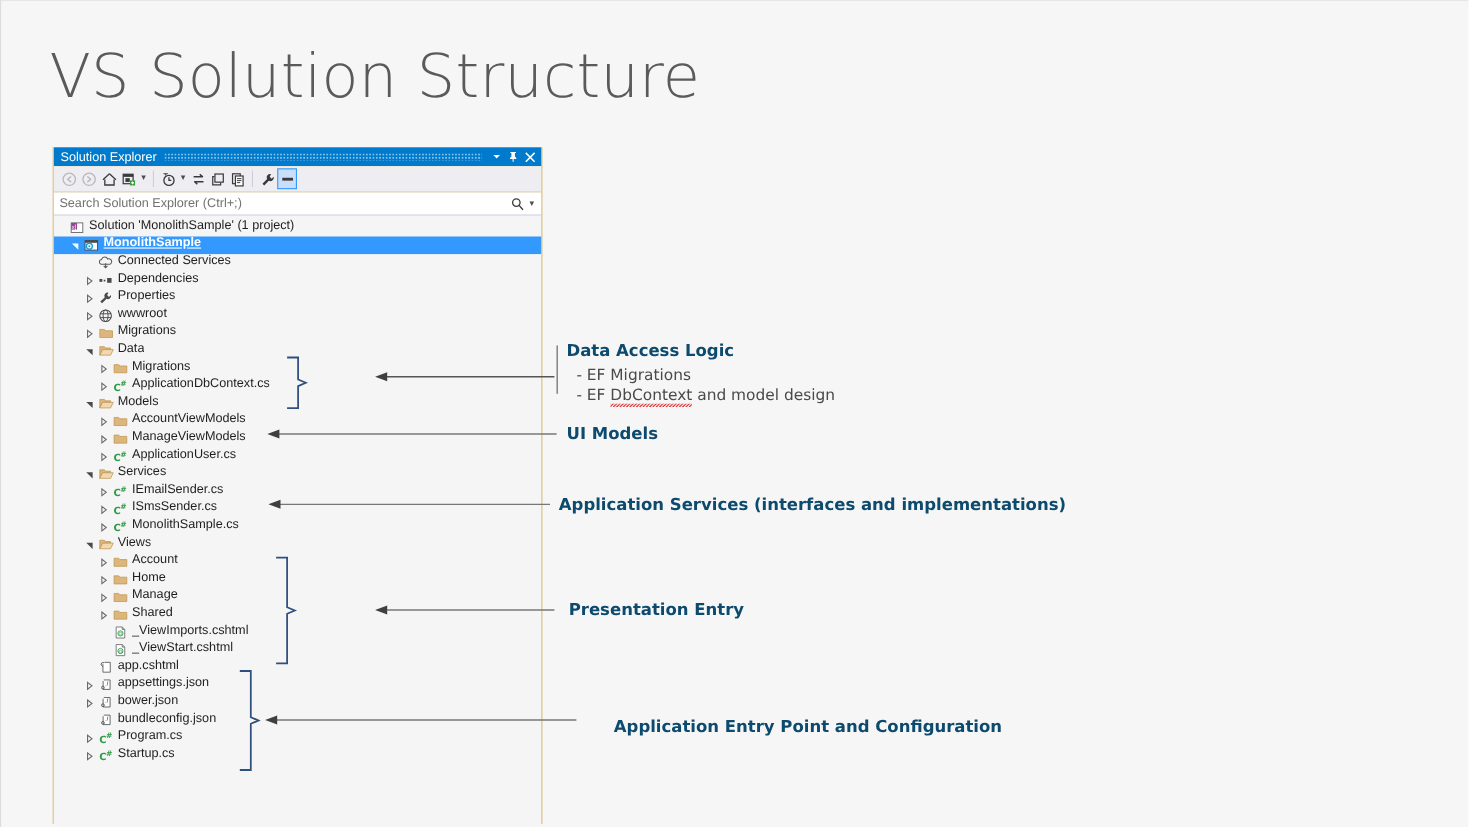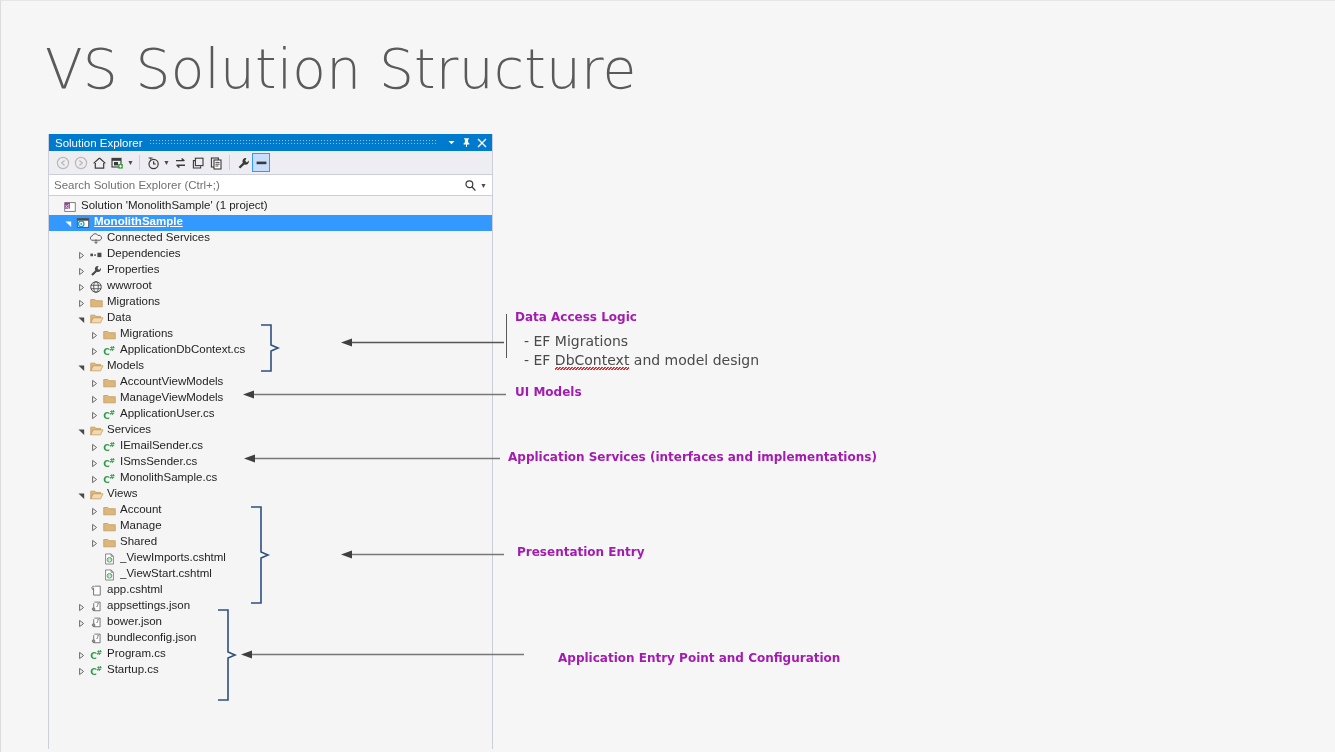--- a/index.html
+++ b/index.html
@@ -156,23 +156,23 @@
     width: 16px; height: 16px;
     display: flex; align-items: center; justify-content: center;
     flex: 0 0 16px;
     margin-right: 3px;
   }
   .tw-label { overflow: hidden; }
 
   
   .ann-label {
     position: absolute;
-    font-size: 12px;
+    font-size: 15px;
     font-weight: bold;
-    color: #a21caf;
+    color: #0c4a6e;
     white-space: nowrap;
     font-family: "DejaVu Sans", "Liberation Sans", sans-serif;
   }
   .ann-sub {
     position: absolute;
     font-size: 14px;
     font-weight: normal;
     color: #4a4a4a;
     white-space: nowrap;
     font-family: "DejaVu Sans", "Liberation Sans", sans-serif;
@@ -591,20 +591,34 @@
           <span class="tw-expander">
             <svg width="9" height="9" viewBox="0 0 9 9">
               <path d="M2.6 1.4 L6.6 4.5 L2.6 7.6 Z" fill="none" stroke="#6a6a6a" stroke-width="1"></path>
             </svg>
           </span>
           <span class="tw-icon">
             <svg width="15" height="14" viewBox="0 0 16 16">
               <path d="M1.4 4 H6.2 L7.4 5.4 H14.6 V12.4 H1.4 Z" fill="#dcb67a" stroke="#c09553" stroke-width="0.8"></path>
             </svg>
           </span>
+          <span class="tw-label">Home</span>
+        </div>
+        <div class="tree-row">
+          <span style="flex: 0 0 39px;"></span>
+          <span class="tw-expander">
+            <svg width="9" height="9" viewBox="0 0 9 9">
+              <path d="M2.6 1.4 L6.6 4.5 L2.6 7.6 Z" fill="none" stroke="#6a6a6a" stroke-width="1"></path>
+            </svg>
+          </span>
+          <span class="tw-icon">
+            <svg width="15" height="14" viewBox="0 0 16 16">
+              <path d="M1.4 4 H6.2 L7.4 5.4 H14.6 V12.4 H1.4 Z" fill="#dcb67a" stroke="#c09553" stroke-width="0.8"></path>
+            </svg>
+          </span>
           <span class="tw-label">Manage</span>
         </div>
         <div class="tree-row">
           <span style="flex: 0 0 39px;"></span>
           <span class="tw-expander">
             <svg width="9" height="9" viewBox="0 0 9 9">
               <path d="M2.6 1.4 L6.6 4.5 L2.6 7.6 Z" fill="none" stroke="#6a6a6a" stroke-width="1"></path>
             </svg>
           </span>
           <span class="tw-icon">

